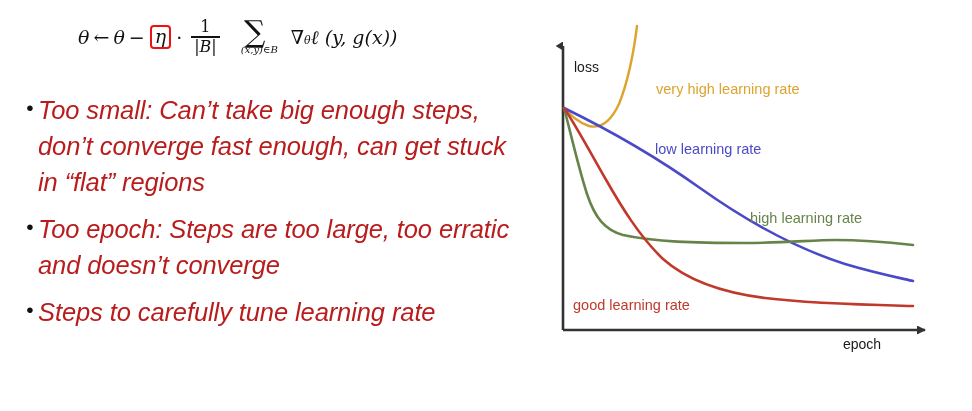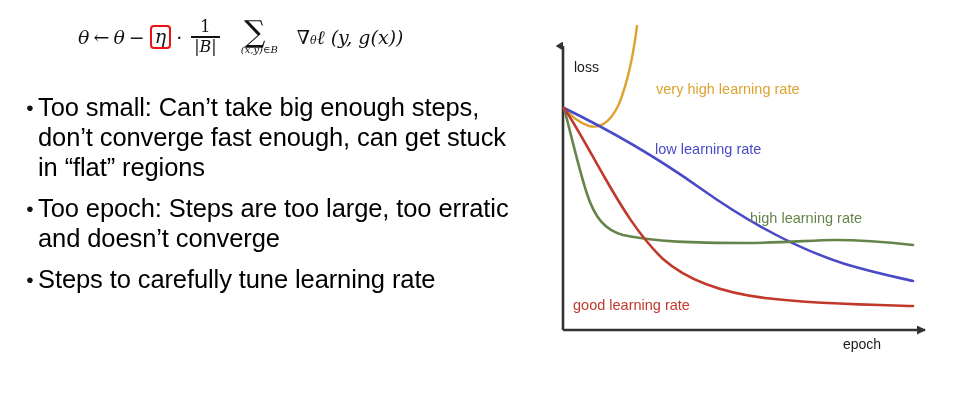--- a/index.html
+++ b/index.html
@@ -87,21 +87,21 @@
     font-size: 30px;
     line-height: 0.86;
     font-family: "DejaVu Serif", serif;
   }
   .bigsum .sub {
     font-size: 10px;
     font-style: italic;
     margin-top: 1px;
     margin-left: 9px;
   }
-  .grad { margin-left: 12px; }
+  .grad { margin-left: 6px; }
   .grad .sub { font-size: 11px; font-style: italic; }
 
   
   .bullets {
     position: absolute;
     left: 22px;
     top: 92px;
     width: 510px;
   }
   .bullet {
@@ -113,24 +113,25 @@
     width: 16px;
     flex: 0 0 16px;
     font-size: 21px;
     line-height: 30px;
     text-align: center;
     color: #111111;
     margin-top: 1px;
   }
   .bullet-text {
     font-size: 25.5px;
-    line-height: 30px;
+    line-height: 36px;
     letter-spacing: -0.1px;
-    color: #000000;
+    color: #b91c1c;
     flex: 1 1 auto;
+    font-style: italic;
   }
 
   
   .chart-wrap {
     position: absolute;
     left: 545px;
     top: 16px;
     width: 427px;
     height: 411px;
   }

